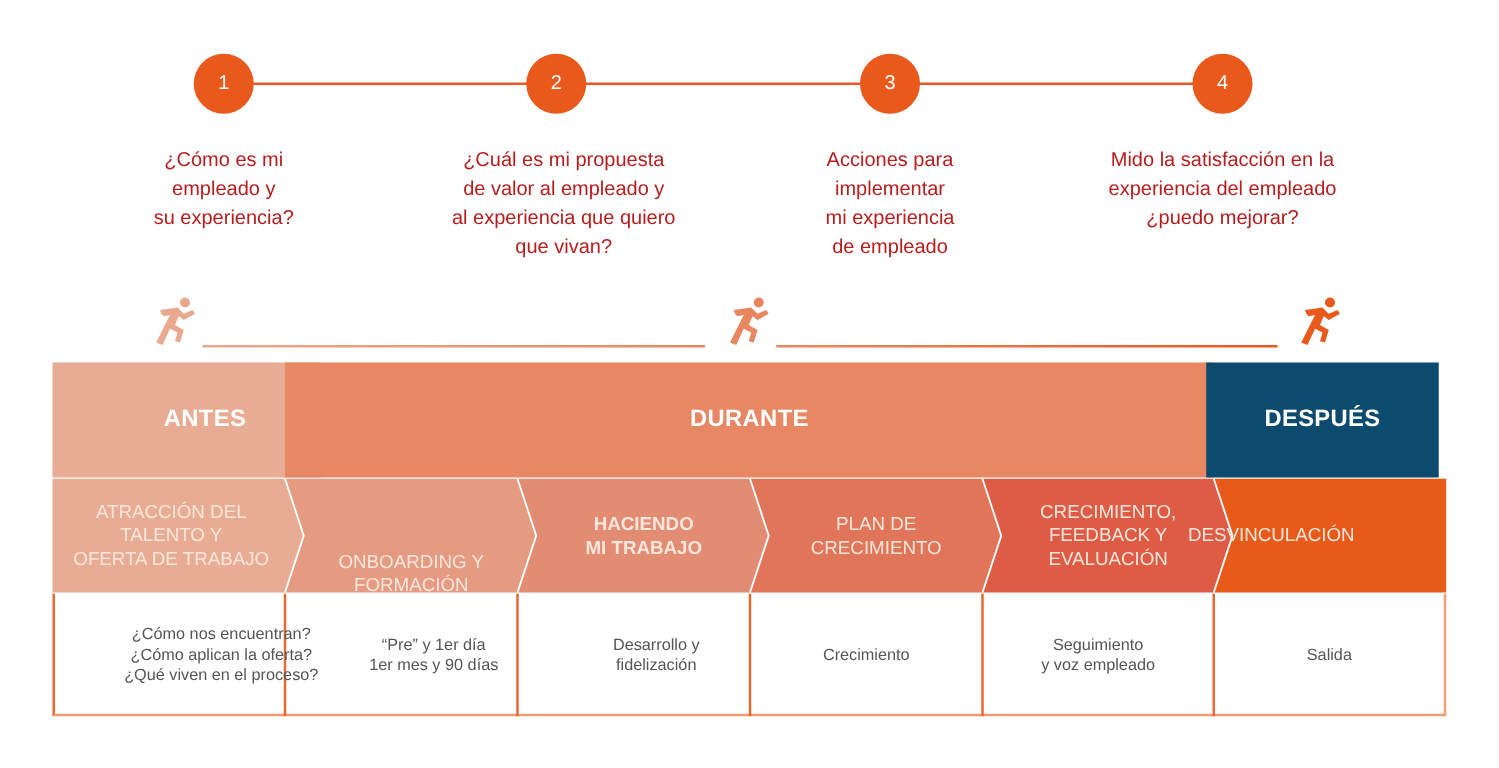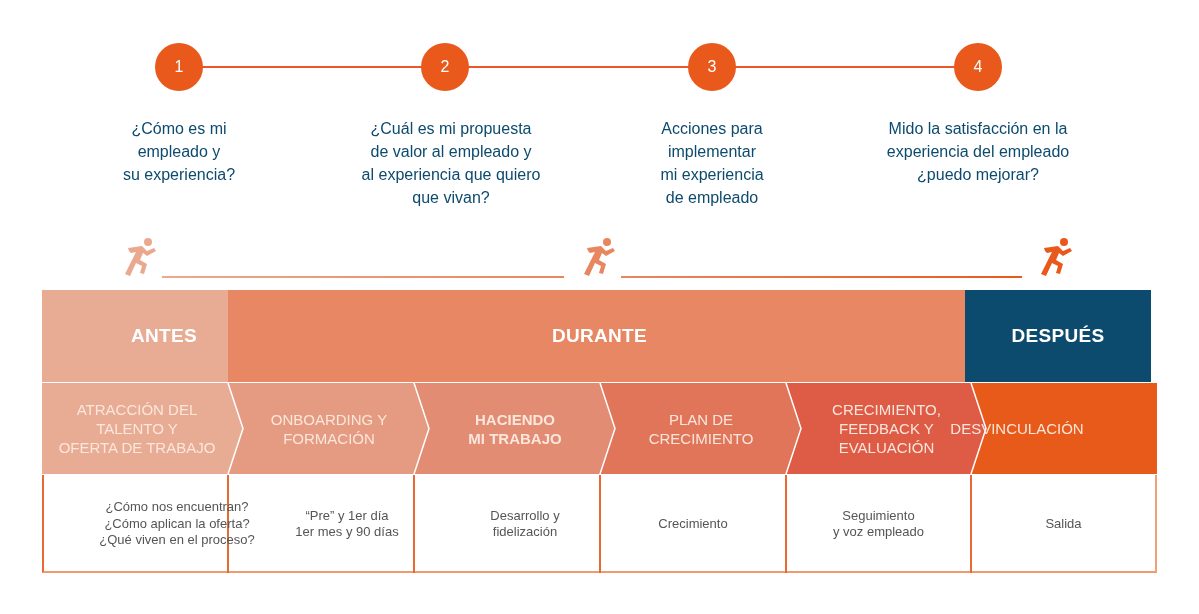--- a/index.html
+++ b/index.html
@@ -5,21 +5,21 @@
   html, body { margin:0; padding:0; background:#ffffff; }
   body { width:1199px; height:614px; position:relative; overflow:hidden;
          font-family:"Liberation Sans", "DejaVu Sans", sans-serif; color:#4a4a4a; }
 
   
   .step-line { position:absolute; top:66px; left:179px; width:799px; height:2px; background:#e8582a; }
   .step-circle { position:absolute; width:48px; height:48px; border-radius:50%; background:#e8591b;
                  color:#fff; font-size:16px; display:flex; align-items:center; justify-content:center;
                  top:43px; }
   .step-text { position:absolute; top:117px; width:240px; text-align:center; font-size:16px;
-               line-height:23px; color:#0c4a6e; white-space:pre-line; }
+               line-height:23px; color:#b91c1c; white-space:pre-line; }
 
   
   .runner { position:absolute; top:236px; width:40px; height:42px; }
   .run-line { position:absolute; top:276px; height:2px; }
 
   
   .phase { position:absolute; top:290px; height:92px; display:flex; align-items:center; justify-content:center;
            color:#fff; font-weight:bold; font-size:19px; letter-spacing:0.3px; }
 
   
@@ -111,21 +111,21 @@
     <polyline points="414,383 429,428.5 414,474"></polyline>
     <polyline points="600,383 615,428.5 600,474"></polyline>
     <polyline points="786,383 801,428.5 786,474"></polyline>
     <polyline points="971,383 986,428.5 971,474"></polyline>
   </g>
 </svg>
 
 <div class="stage-text" style="left:42px; width:190px;">ATRACCIÓN DEL
 TALENTO Y
 OFERTA DE TRABAJO</div>
-<div class="stage-text" style="left:236px; width:186px;">ONBOARDING Y
+<div class="stage-text" style="left:236px; width:186px;margin-top:30px;">ONBOARDING Y
 FORMACIÓN</div>
 <div class="stage-text" style="left:422px; width:186px;font-weight:bold;">HACIENDO
 MI TRABAJO</div>
 <div class="stage-text" style="left:608px; width:186px;">PLAN DE
 CRECIMIENTO</div>
 <div class="stage-text" style="left:794px; width:185px;">CRECIMIENTO,
 FEEDBACK Y
 EVALUACIÓN</div>
 <div class="stage-text" style="left:930px; width:174px;">DESVINCULACIÓN</div>
 

